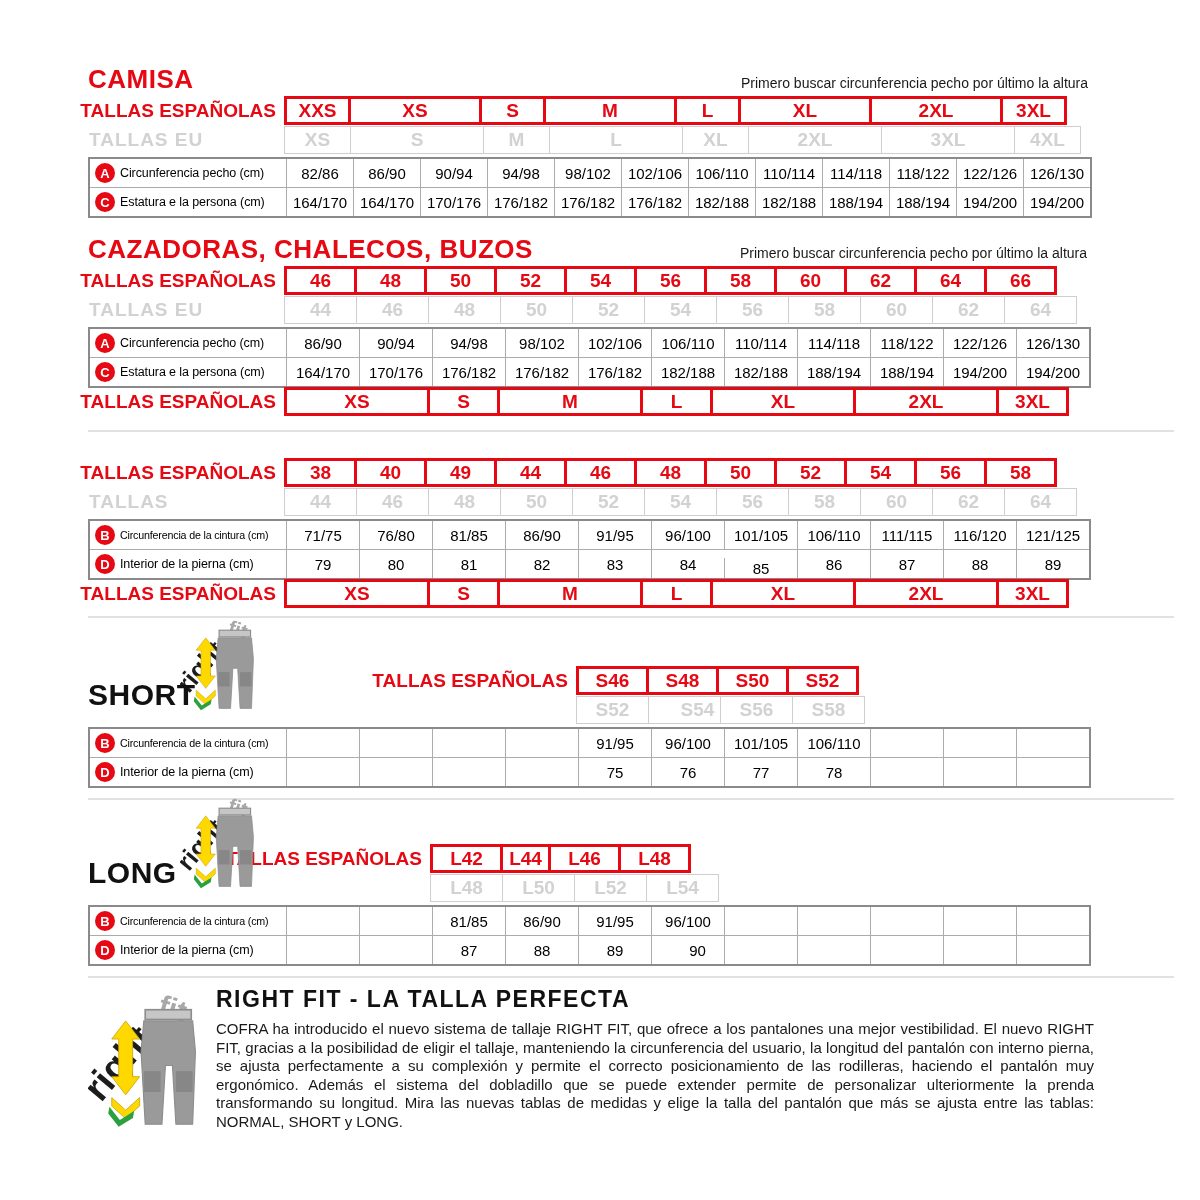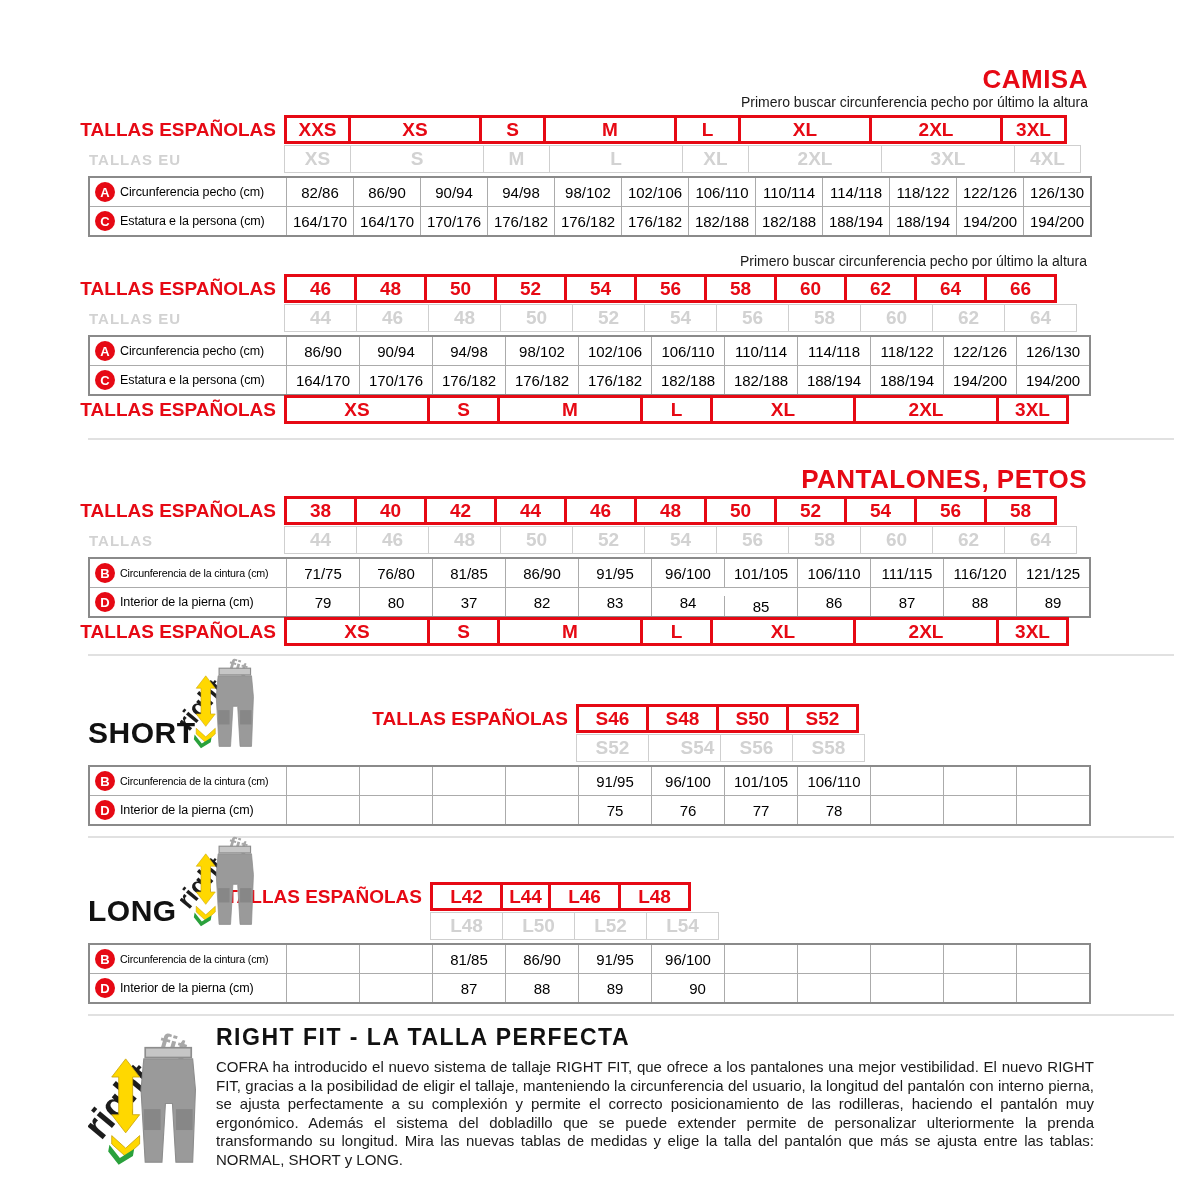--- a/index.html
+++ b/index.html
@@ -1,33 +1,33 @@
 <!DOCTYPE html>
 <html><head>
 <meta charset="utf-8">
 <style>
   html,body{margin:0;padding:0;background:#fff;}
   body{width:1200px;height:1200px;overflow:hidden;font-family:"Liberation Sans",sans-serif;color:#000;}
   .wrap{padding:64px 0 0 88px;}
   section{display:block;}
-  .sec-head{display:flex;align-items:flex-end;margin-bottom:2px;flex-direction:column;}
+  .sec-head{display:flex;align-items:flex-end;margin-bottom:2px;}
   .sec-title{margin:0;font-size:26px;line-height:30px;font-weight:bold;color:#e60914;letter-spacing:.5px;white-space:nowrap;}
   .sec-note{margin-left:auto;font-size:14px;color:#1a1a1a;padding-bottom:3px;white-space:nowrap;}
   .w1000{width:1000px;} .w999{width:999px;}
 
   .size-row{display:flex;align-items:stretch;height:29px;}
   .size-row.bottom{margin-top:-1px;}
   .sz-lead{display:flex;justify-content:flex-end;align-items:center;box-sizing:border-box;
            padding-right:8px;color:#e60914;font-weight:bold;font-size:19px;white-space:nowrap;}
   .sz-box{border:3px solid #e60914;color:#e60914;font-weight:bold;font-size:19px;background:#fff;
           display:flex;align-items:center;justify-content:center;box-sizing:border-box;}
   .sz-box + .sz-box{margin-left:-3px;}
   .eu-row{display:flex;height:28px;margin-top:1px;}
   .eu-lead{display:flex;align-items:center;box-sizing:border-box;color:#d2d2d2;font-weight:bold;
-           font-size:15px;letter-spacing:1px;padding-left:1px;white-space:nowrap;}
+           font-size:19px;letter-spacing:1px;padding-left:1px;white-space:nowrap;}
   .eu-cell{border:1px solid #cfcfcf;color:#d2d2d2;font-weight:bold;font-size:19px;
            display:flex;align-items:center;justify-content:center;box-sizing:border-box;background:#fff;}
   .eu-cell + .eu-cell{margin-left:-1px;}
 
   .data-box{border:2px solid #8a8a8a;display:inline-block;margin-top:3px;background:#fff;}
   .d-row{display:flex;height:28px;}
   .d-row + .d-row{border-top:1px solid #ababab;}
   .d-label{width:196px;display:flex;align-items:center;padding-left:5px;box-sizing:border-box;}
   .d-cell{display:flex;align-items:center;justify-content:center;border-left:1px solid #ababab;
           box-sizing:border-box;font-size:15px;color:#000;}
@@ -111,20 +111,21 @@
             <div class="d-cell" style="width: 67px;">182/188</div>
             <div class="d-cell" style="width: 67px;">188/194</div>
             <div class="d-cell" style="width: 67px;">188/194</div>
             <div class="d-cell" style="width: 67px;">194/200</div>
             <div class="d-cell" style="width: 67px;">194/200</div>
           </div></div></div>
   </section>
 
   <section class="sec2-gap">
     <div class="sec-head w999">
+      <h2 class="sec-title">CAZADORAS, CHALECOS, BUZOS</h2>
       <div class="sec-note">Primero buscar circunferencia pecho por último la altura</div>
     </div>
     <div><div class="size-row">
           <div class="sz-lead" style="width: 196px;">TALLAS ESPAÑOLAS</div>
           <div class="sz-box" style="width: 73px;">46</div>
           <div class="sz-box" style="width: 73px;">48</div>
           <div class="sz-box" style="width: 73px;">50</div>
           <div class="sz-box" style="width: 73px;">52</div>
           <div class="sz-box" style="width: 73px;">54</div>
           <div class="sz-box" style="width: 73px;">56</div>
@@ -187,27 +188,26 @@
           <div class="sz-box" style="width: 146px;">XL</div>
           <div class="sz-box" style="width: 146px;">2XL</div>
           <div class="sz-box" style="width: 73px;">3XL</div>
         </div></div>
   </section>
 
   <div class="divider dv1"></div>
 
   <section>
     <div class="sec-head w999">
-      <h2 class="sec-title">PANTALONES, PETOS</h2>
     </div>
     <div><div class="size-row">
           <div class="sz-lead" style="width: 196px;">TALLAS ESPAÑOLAS</div>
           <div class="sz-box" style="width: 73px;">38</div>
           <div class="sz-box" style="width: 73px;">40</div>
-          <div class="sz-box" style="width: 73px;">42</div>
+          <div class="sz-box" style="width: 73px;">49</div>
           <div class="sz-box" style="width: 73px;">44</div>
           <div class="sz-box" style="width: 73px;">46</div>
           <div class="sz-box" style="width: 73px;">48</div>
           <div class="sz-box" style="width: 73px;">50</div>
           <div class="sz-box" style="width: 73px;">52</div>
           <div class="sz-box" style="width: 73px;">54</div>
           <div class="sz-box" style="width: 73px;">56</div>
           <div class="sz-box" style="width: 73px;">58</div>
         </div><div class="eu-row">
           <div class="eu-lead" style="width: 196px;">TALLAS</div>
@@ -238,21 +238,21 @@
             <div class="d-cell" style="width: 73px;">111/115</div>
             <div class="d-cell" style="width: 73px;">116/120</div>
             <div class="d-cell" style="width: 73px;">121/125</div>
           </div><div class="d-row">
             <div class="d-label">
               <div class="abc">D</div>
               <div class="lbl">Interior de la pierna (cm)</div>
             </div>
             <div class="d-cell" style="width: 73px;">79</div>
             <div class="d-cell" style="width: 73px;">80</div>
-            <div class="d-cell" style="width: 73px;">37</div>
+            <div class="d-cell" style="width: 73px;">81</div>
             <div class="d-cell" style="width: 73px;">82</div>
             <div class="d-cell" style="width: 73px;">83</div>
             <div class="d-cell" style="width: 73px;">84</div>
             <div class="d-cell" style="width: 73px; margin-top: 8px;">85</div>
             <div class="d-cell" style="width: 73px; text-align: right;">86</div>
             <div class="d-cell" style="width: 73px;">87</div>
             <div class="d-cell" style="width: 73px;">88</div>
             <div class="d-cell" style="width: 73px;">89</div>
           </div></div><div class="size-row bottom">
           <div class="sz-lead" style="width: 196px;">TALLAS ESPAÑOLAS</div>

